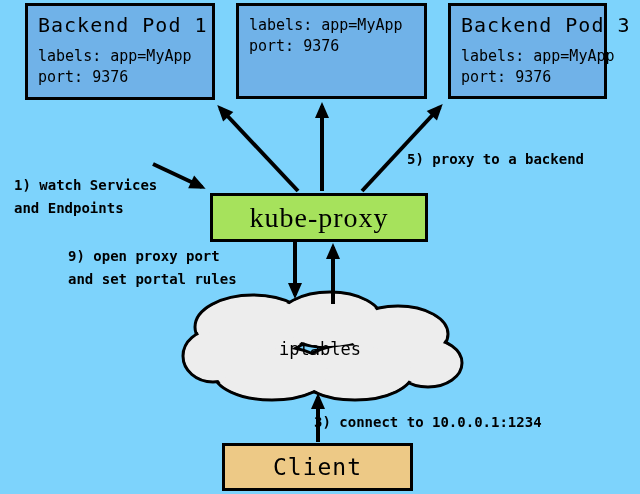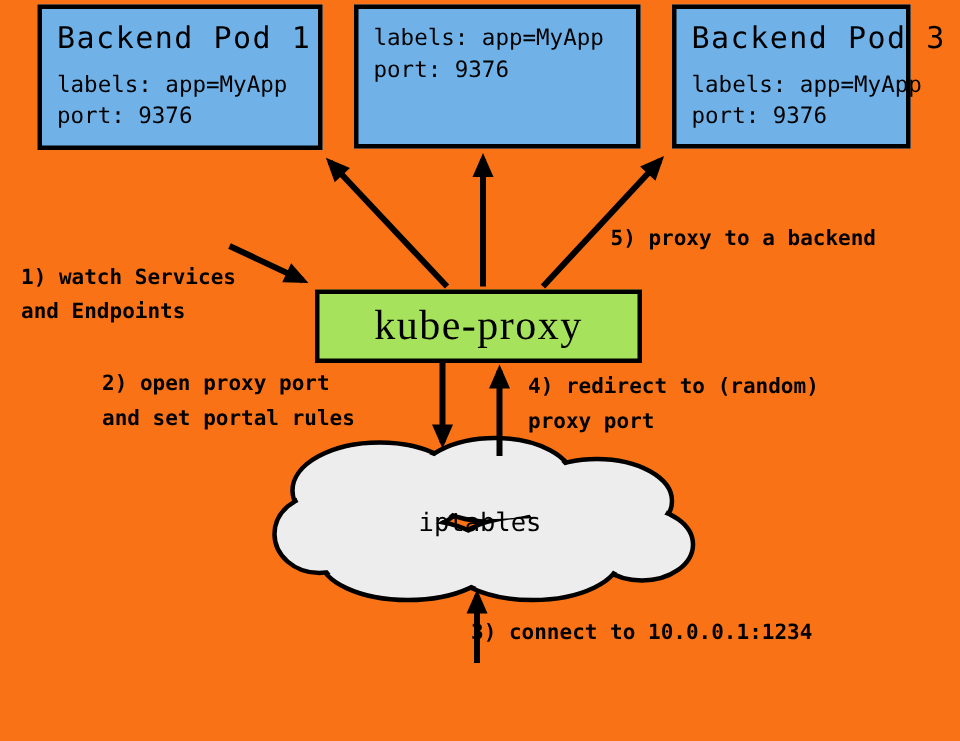--- a/index.html
+++ b/index.html
@@ -1,17 +1,17 @@
 <!DOCTYPE html>
 <html><head>
 <meta charset="utf-8">
 <style>
   html,body{margin:0;padding:0;background:#fff;}
   #stage{
-    position:relative;width:640px;height:494px;background:#f97316;overflow:hidden;
+    position:relative;width:640px;height:494px;background:#7dd3fc;overflow:hidden;
     font-family:"DejaVu Sans Mono","Liberation Mono",monospace;color:#000;
   }
   #arrow-layer{position:absolute;left:0;top:0;width:640px;height:494px;}
   .box{position:absolute;border:3px solid #000;box-sizing:border-box;}
   .pod{background:#70b2e8;}
   .pod-title{font-size:20px;line-height:24px;margin:7px 0 0 10px;letter-spacing:1px;white-space:nowrap;}
   .pod-line{font-size:15px;line-height:21px;margin:0 17px 0 10px;white-space:nowrap;}
   .pod-line.first{margin-top:9px;}
   .apiserver{background:#eab7f2;display:flex;align-items:center;justify-content:center;
     font-size:25px;letter-spacing:1px;}
@@ -82,25 +82,26 @@
     <div class="pod-title">Backend Pod 3</div>
     <div class="pod-line first">labels: app=MyApp</div>
     <div class="pod-line">port: 9376</div>
   </div>
 
 
   <div class="box kubeproxy" style="left:210px;top:193px;width:218px;height:49px;font-family:Liberation Serif, serif;">
     <span>kube-proxy</span>
   </div>
 
+  <div class="box client" style="left:222px;top:443px;width:191px;height:48px;">
+    <span>Client</span>
+  </div>
 
   <div class="cloud-label">iptables</div>
 
   <div class="note" style="left:14px;top:174px;">1) watch Services
 and Endpoints</div>
-  <div class="note" style="left:68px;top:245px;">2) open proxy port
+  <div class="note" style="left:68px;top:245px;">9) open proxy port
 and set portal rules</div>
   <div class="note" style="left:314px;top:411px;text-align:center;">3) connect to 10.0.0.1:1234</div>
-  <div class="note" style="left:352px;top:247px;">4) redirect to (random)
-proxy port</div>
   <div class="note" style="left:407px;top:148px;">5) proxy to a backend</div>
 
 </div>
 
 </body></html>

